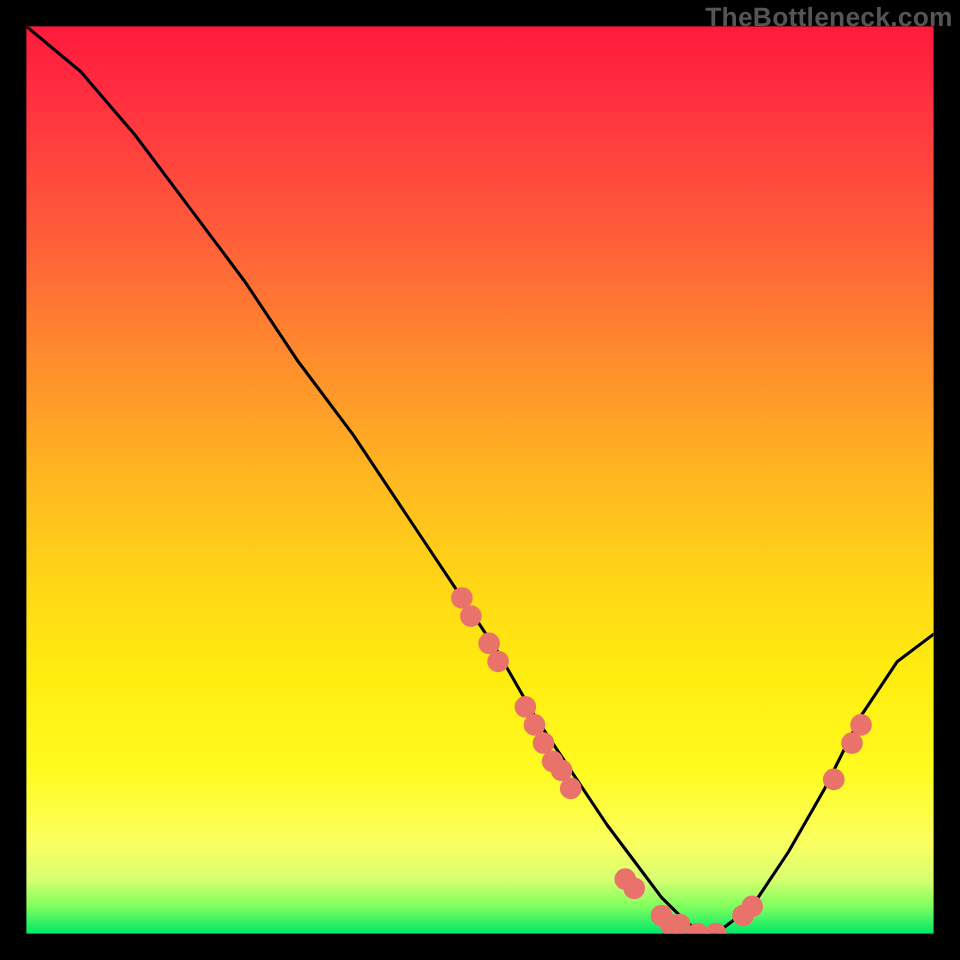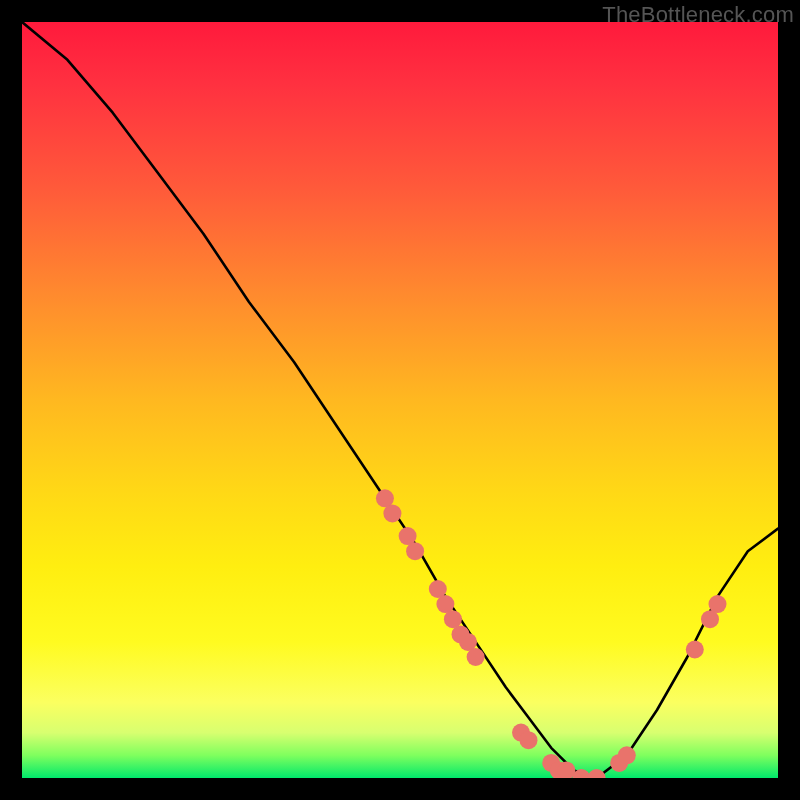--- a/index.html
+++ b/index.html
@@ -40,21 +40,21 @@
       #7fff5e 97%,
       #00e86b 100%
     );
   }
   .watermark {
     position: absolute;
     top: 2px;
     right: 6px;
     color: #555;
     font-size: 22px;
-    font-weight: 400;
+    font-weight: 700;
     letter-spacing: 0.2px;
     pointer-events: none;
   }
   svg.overlay {
     position: absolute;
     left: 0;
     top: 0;
     width: 756px;
     height: 756px;
   }

